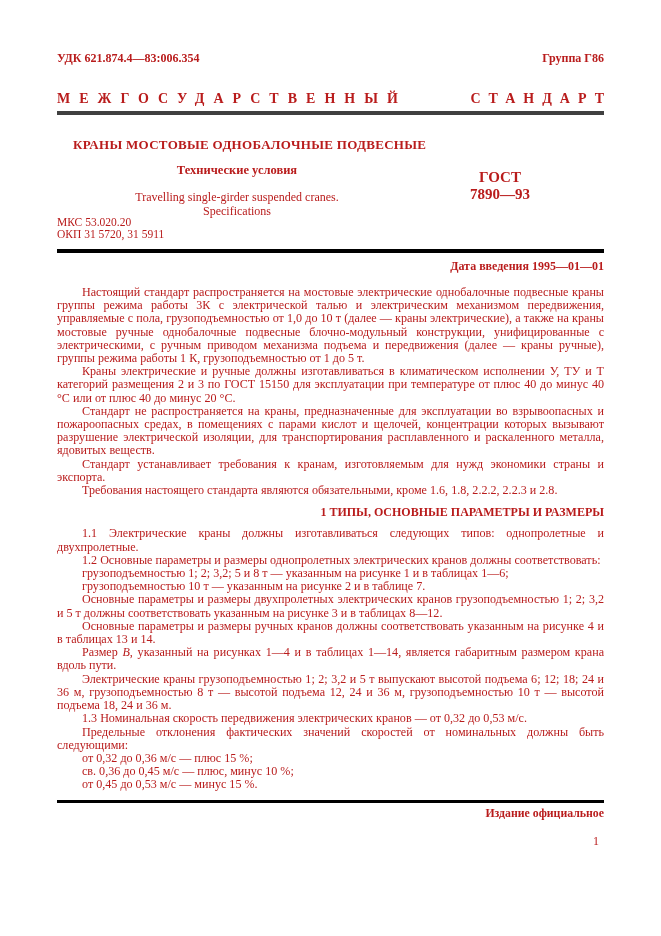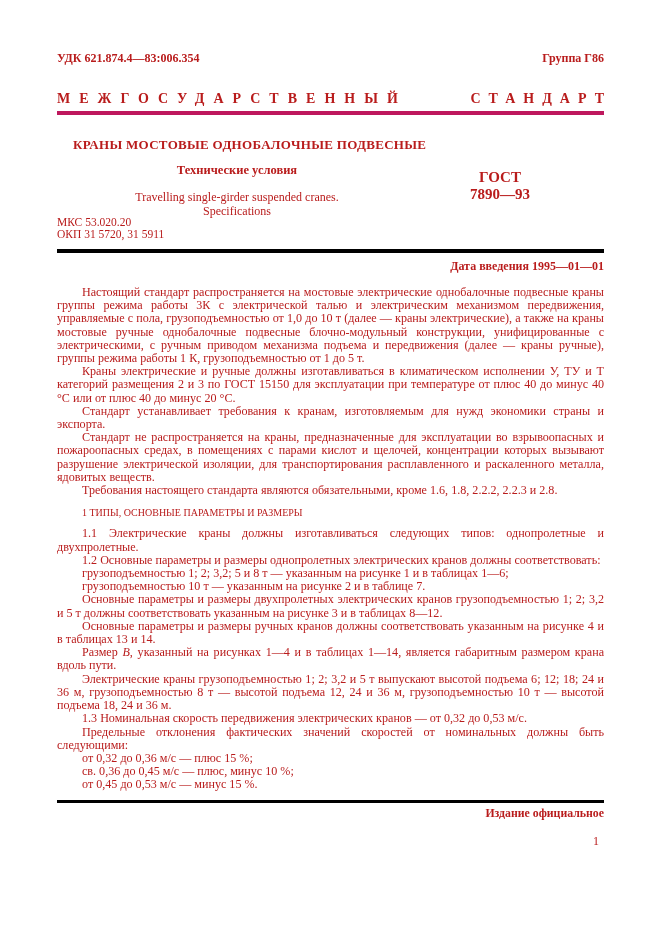--- a/index.html
+++ b/index.html
@@ -25,21 +25,21 @@
     font-size: 12px;
     line-height: 13px;
   }
   .std-banner {
     margin-top: 26px;
     display: flex;
     justify-content: space-between;
     align-items: flex-end;
     font-weight: bold;
     font-size: 14px;
-    border-bottom: 4px solid #be185d;
+    border-bottom: 4px solid #404040;
     padding-bottom: 4px;
     white-space: nowrap;
   }
   .std-banner .w1 { letter-spacing: 9px; }
   .std-banner .w2 { letter-spacing: 8px; margin-right: -8px; }
   .title-block {
     position: relative;
     height: 112px;
     margin-top: 22px;
     font-family: Liberation Serif, serif;
@@ -107,25 +107,25 @@
     margin-top: 12px;
     font-size: 12.1px;
     line-height: 13.2px;
     text-align: justify;
   }
   .doc-body p {
     margin: 0;
     text-indent: 25px;
   }
   .sec-heading {
-    font-weight: normal;
-    font-size: 10px;
+    font-weight: bold;
+    font-size: 12px;
     margin: 9px 0 8px 0;
     text-indent: 25px;
-    text-align: left;
+    text-align: right;
   }
   .size-symbol { font-style: italic; }
   .footer-rule {
     border-top: 3px solid #000;
     height: 0;
     margin-top: 8px;
   }
   .official-edition {
     font-weight: bold;
     font-size: 11.8px;
@@ -167,22 +167,22 @@
     </div>
   </div>
 
   <div class="divider-rule"></div>
 
   <div class="effective-date">Дата введения 1995—01—01</div>
 
   <div class="doc-body">
     <p>Настоящий стандарт распространяется на мостовые электрические однобалочные подвесные краны группы режима работы 3К с электрической талью и электрическим механизмом передвижения, управляемые с пола, грузоподъемностью от 1,0 до 10 т (далее — краны электрические), а также на краны мостовые ручные однобалочные подвесные блочно-модульный конструкции, унифицированные с электрическими, с ручным приводом механизма подъема и передвижения (далее — краны ручные), группы режима работы 1 К, грузоподъемностью от 1 до 5 т.</p>
     <p>Краны электрические и ручные должны изготавливаться в климатическом исполнении У, ТУ и Т категорий размещения 2 и 3 по ГОСТ 15150 для эксплуатации при температуре от плюс 40 до минус 40 °С или от плюс 40 до минус 20 °С.</p>
+    <p>Стандарт не распространяется на краны, предназначенные для эксплуатации во взрывоопасных и пожароопасных средах, в помещениях с парами кислот и щелочей, концентрации которых вызывают разрушение электрической изоляции, для транспортирования расплавленного и раскаленного металла, ядовитых веществ.</p>
     <p>Стандарт устанавливает требования к кранам, изготовляемым для нужд экономики страны и экспорта.</p>
-    <p>Стандарт не распространяется на краны, предназначенные для эксплуатации во взрывоопасных и пожароопасных средах, в помещениях с парами кислот и щелочей, концентрации которых вызывают разрушение электрической изоляции, для транспортирования расплавленного и раскаленного металла, ядовитых веществ.</p>
     <p>Требования настоящего стандарта являются обязательными, кроме 1.6, 1.8, 2.2.2, 2.2.3 и 2.8.</p>
 
     <div class="sec-heading">1 ТИПЫ, ОСНОВНЫЕ ПАРАМЕТРЫ И РАЗМЕРЫ</div>
 
     <p>1.1 Электрические краны должны изготавливаться следующих типов: однопролетные и двухпролетные.</p>
     <p>1.2 Основные параметры и размеры однопролетных электрических кранов должны соответствовать:</p>
     <p>грузоподъемностью 1; 2; 3,2; 5 и 8 т — указанным на рисунке 1 и в таблицах 1—6;</p>
     <p>грузоподъемностью 10 т — указанным на рисунке 2 и в таблице 7.</p>
     <p>Основные параметры и размеры двухпролетных электрических кранов грузоподъемностью 1; 2; 3,2 и 5 т должны соответствовать указанным на рисунке 3 и в таблицах 8—12.</p>
     <p>Основные параметры и размеры ручных кранов должны соответствовать указанным на рисунке 4 и в таблицах 13 и 14.</p>

